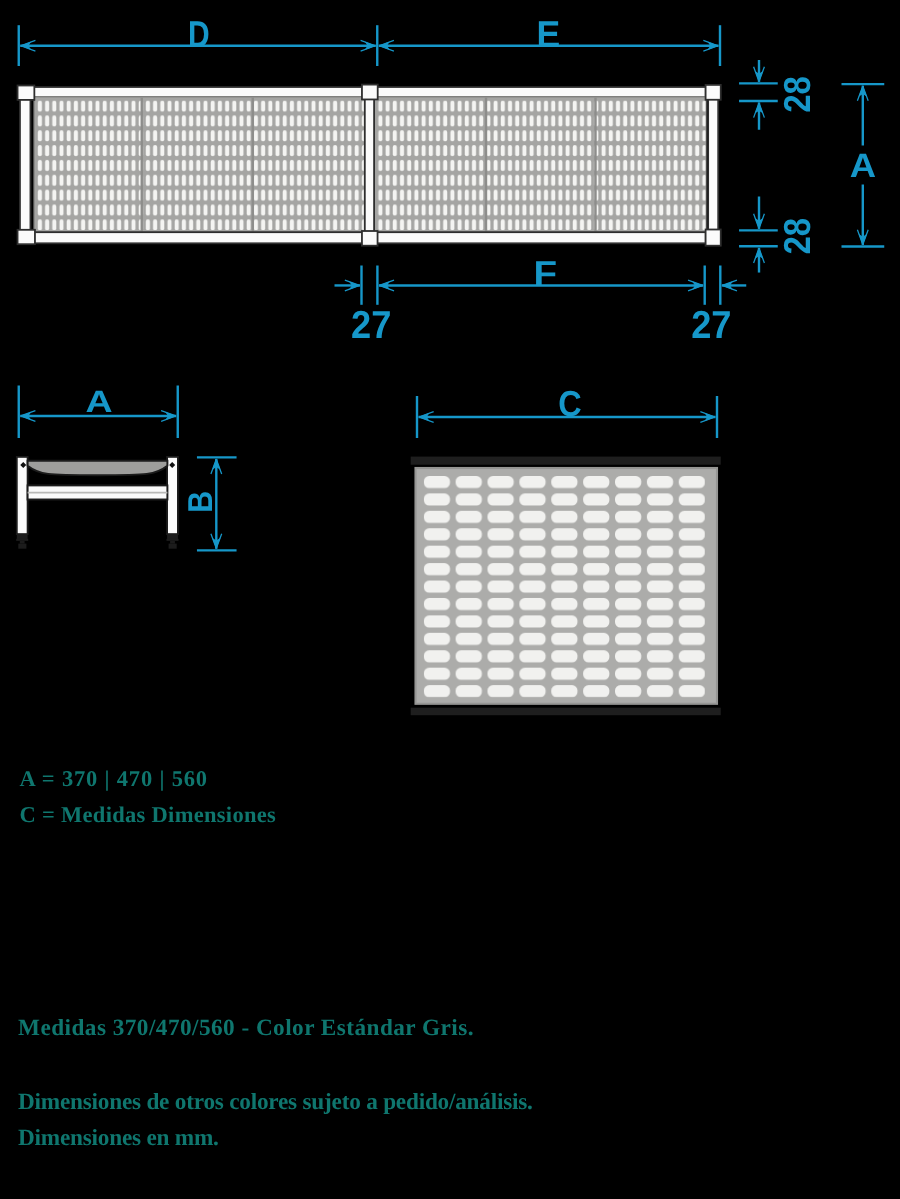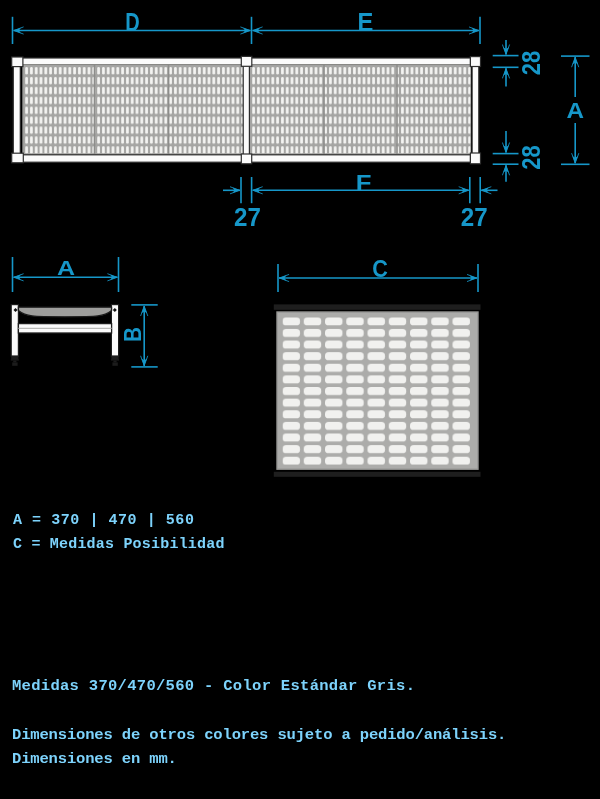--- a/index.html
+++ b/index.html
@@ -1,18 +1,18 @@
 <!DOCTYPE html>
 <html><head>
 <meta charset="utf-8">
 <style>
 html,body{margin:0;padding:0;background:#000;width:600px;height:799px;overflow:hidden}
 svg{display:block}
 text{font-family:"Liberation Sans",sans-serif;font-weight:bold;fill:#1697c9}
-.gt{font-family:Liberation Mono, monospace;font-weight:bold;color:#7dd3fc;position:absolute;white-space:nowrap}
+.gt{font-family:Liberation Serif, serif;font-weight:bold;color:#0f766e;position:absolute;white-space:nowrap}
 </style>
 </head>
 <body>
 <svg width="600" height="799" viewBox="0 0 600 799">
 <defs>
 <marker id="arr" markerWidth="11" markerHeight="9" refX="10.5" refY="4.5" orient="auto-start-reverse" markerUnits="userSpaceOnUse">
   <path d="M10.7,4.5 L3.1,1.7 L5.0,4.5 L3.1,7.3 Z" fill="#1697c9"></path>
   <path d="M10.2,4.5 L0.4,0.9 M10.2,4.5 L0.4,8.1" stroke="#1697c9" stroke-width="0.85" fill="none"></path>
 </marker>
 <pattern id="gv1" width="4.8" height="9.9" patternUnits="userSpaceOnUse" x="24.2" y="67.0">
@@ -199,19 +199,19 @@
   <rect x="282.5" y="317.3" width="187.5" height="147.6" fill="url(#gh)"></rect>
   <rect x="277" y="312" width="201" height="157.2" fill="none" stroke="#969694" stroke-width="1.4"></rect>
 </g>
 
 <rect x="273.8" y="471.8" width="206.7" height="5" fill="#1e1e1e"></rect>
 
 </svg>
 
 <div class="gt" style="left:13px;top:512.4px;font-size:15px;letter-spacing:0.55px">A = 370 | 470 | 560</div>
 
-<div class="gt" style="left:13px;top:536.4px;font-size:15px;letter-spacing:0.2px">C = Medidas Posibilidad</div>
+<div class="gt" style="left:13px;top:536.4px;font-size:15px;letter-spacing:0.2px">C = Medidas Dimensiones</div>
 
 <div class="gt" style="left:12px;top:677px;font-size:15.5px;letter-spacing:0.3px">Medidas 370/470/560 - Color Estándar Gris.</div>
 
 <div class="gt" style="left:12px;top:725.6px;font-size:15.5px;letter-spacing:-0.15px">Dimensiones de otros colores sujeto a pedido/análisis.</div>
 
 <div class="gt" style="left:12px;top:750.4px;font-size:15.5px;letter-spacing:-0.15px">Dimensiones en mm.</div>
 
 </body></html>

